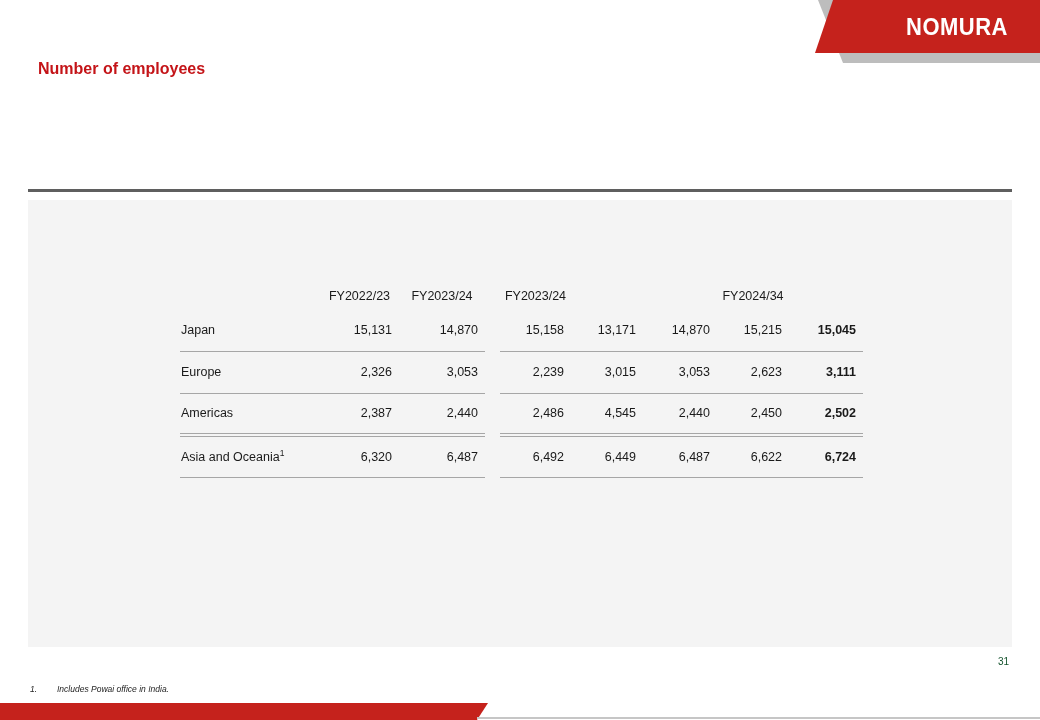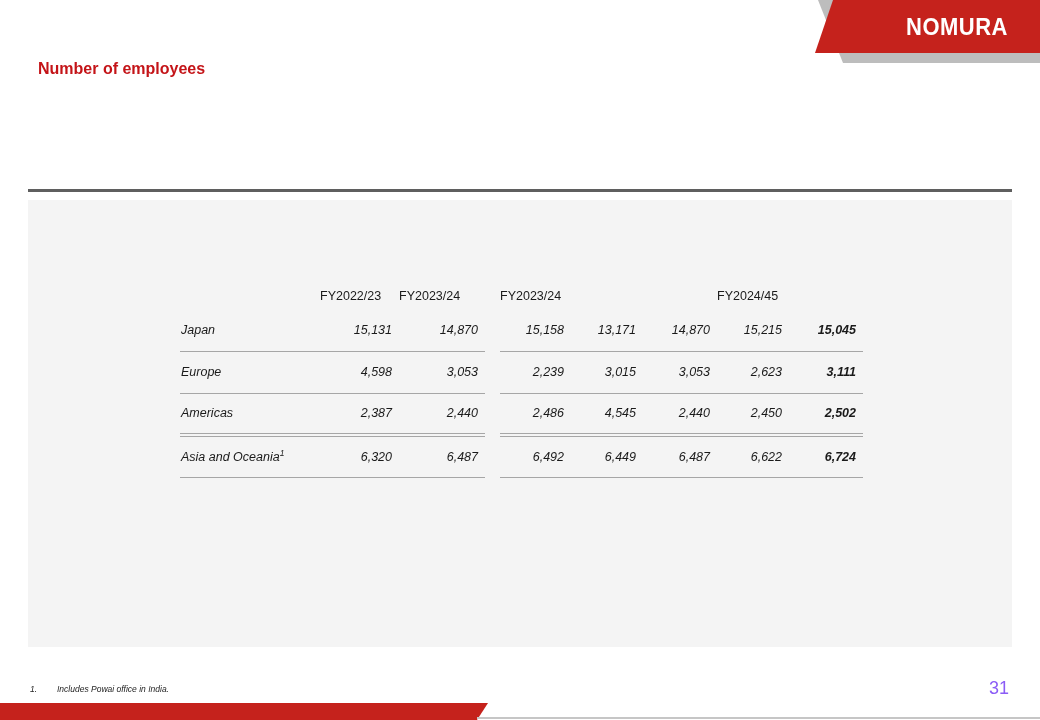--- a/index.html
+++ b/index.html
@@ -48,45 +48,45 @@
     font-size:12.5px; color:#1a1a1a;
   }
   table.emp td { vertical-align:middle; overflow:visible; white-space:nowrap; }
   col.c-label { width:140px; }
   col.c1 { width:79px; } col.c2 { width:86px; }
   col.c-gap { width:15px; }
   col.c3 { width:71px; } col.c4 { width:72px; }
   col.c5 { width:74px; } col.c6 { width:72px; } col.c7 { width:74px; }
 
   tr.fy-row { height:26px; }
-  tr.fy-row td { }
+  tr.fy-row td { text-align:center; }
   tr.month-row { height:24px; }
   tr.month-row td { text-align:center; border-bottom:1px solid #8c8c8c; }
   tr.month-row td.gap, tr.month-row td.label { border-bottom-color:#8c8c8c; }
   tr.month-row td.gap { border-bottom:none; }
   tr.month-row td:last-child { color:var(--highlight-red); font-weight:bold; }
 
   tbody tr { height:42px; }
-  tbody td { border-bottom:1px solid var(--line-gray);font-style:italic; }
+  tbody td { border-bottom:1px solid var(--line-gray); }
   tbody td.gap { border-bottom:none; }
   tbody tr:nth-last-child(2) td { border-bottom:4px double var(--line-gray); }
   tbody tr:nth-last-child(2) td.gap { border-bottom:none; }
 
   td.label { text-align:left; padding-left:1px; }
   td.num { text-align:right; padding-right:7px; }
   td.num.last { font-weight:bold; }
   td.label sup { font-size:8.5px; vertical-align:super; line-height:0; }
 
   
   .footnote {
     position:absolute; left:30px; top:684px; display:flex;
     font-size:8.5px; font-style:italic; color:#1c1c1c;
   }
   .footnote .marker { width:27px; }
-  .page-number { position:absolute; right:31px; top:678px; font-size:18px; color:#8b5cf6; }
+  .page-number { position:absolute; right:31px; top:656px; font-size:10px; color:#14532d; }
   .footer-bar {
     position:absolute; left:0; top:703px; width:488px; height:17px;
     background:var(--brand-red);
     clip-path:polygon(0 0, 100% 0, calc(100% - 11px) 100%, 0 100%);
   }
   .footer-line { position:absolute; left:477px; right:0; top:717px; height:2px; background:#c6c6c6; }
 </style>
 </head>
 <body>
 
@@ -116,39 +116,39 @@
       </colgroup>
       <thead>
         <tr class="fy-row">
           <td class="label"></td>
           <td>FY2022/23</td>
           <td>FY2023/24</td>
           <td class="gap"></td>
           <td>FY2023/24</td>
           <td></td>
           <td></td>
-          <td>FY2024/45</td>
+          <td>FY2024/34</td>
           <td></td>
         </tr>
       </thead>
       <tbody>
           <tr>
             <td class="label">Japan</td>
             <td class="num">15,131</td>
             <td class="num">14,870</td>
             <td class="gap"></td>
             <td class="num">15,158</td>
             <td class="num">13,171</td>
             <td class="num">14,870</td>
             <td class="num">15,215</td>
             <td class="num last">15,045</td>
           </tr>
           <tr>
             <td class="label">Europe</td>
-            <td class="num">4,598</td>
+            <td class="num">2,326</td>
             <td class="num">3,053</td>
             <td class="gap"></td>
             <td class="num">2,239</td>
             <td class="num">3,015</td>
             <td class="num">3,053</td>
             <td class="num">2,623</td>
             <td class="num last">3,111</td>
           </tr>
           <tr>
             <td class="label">Americas</td>

